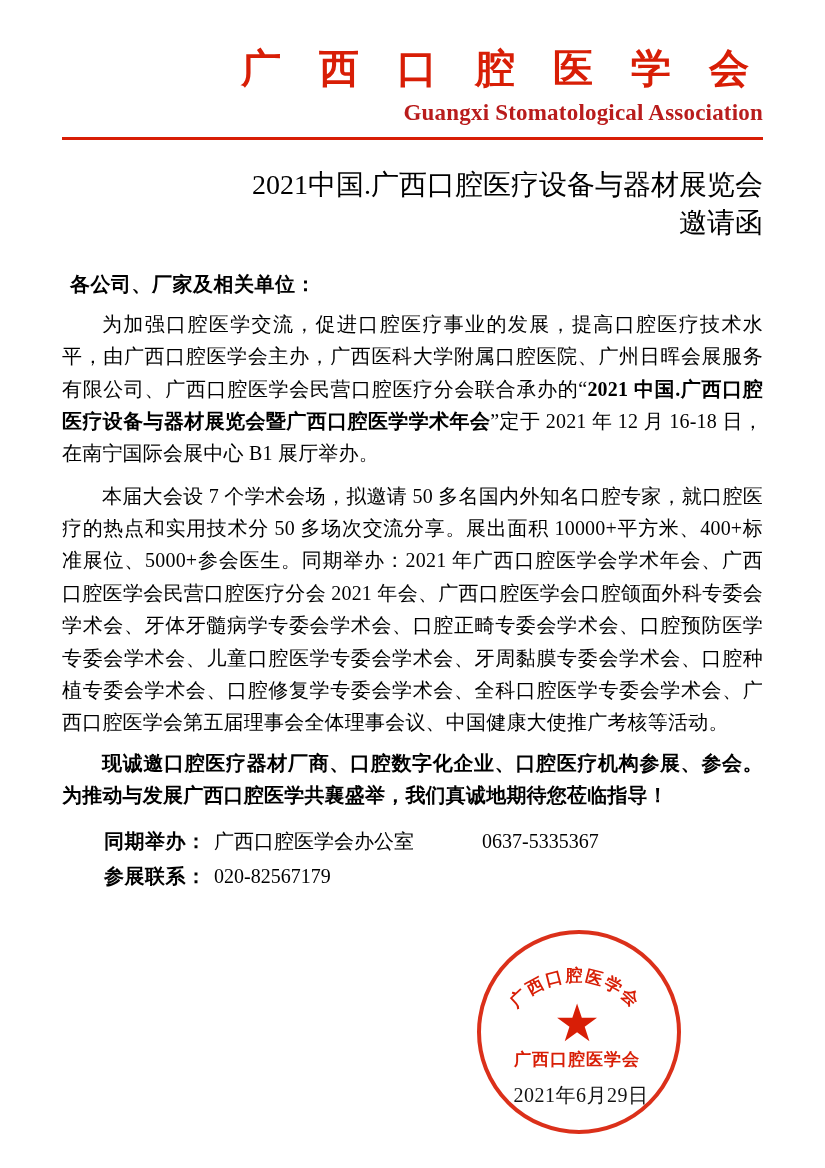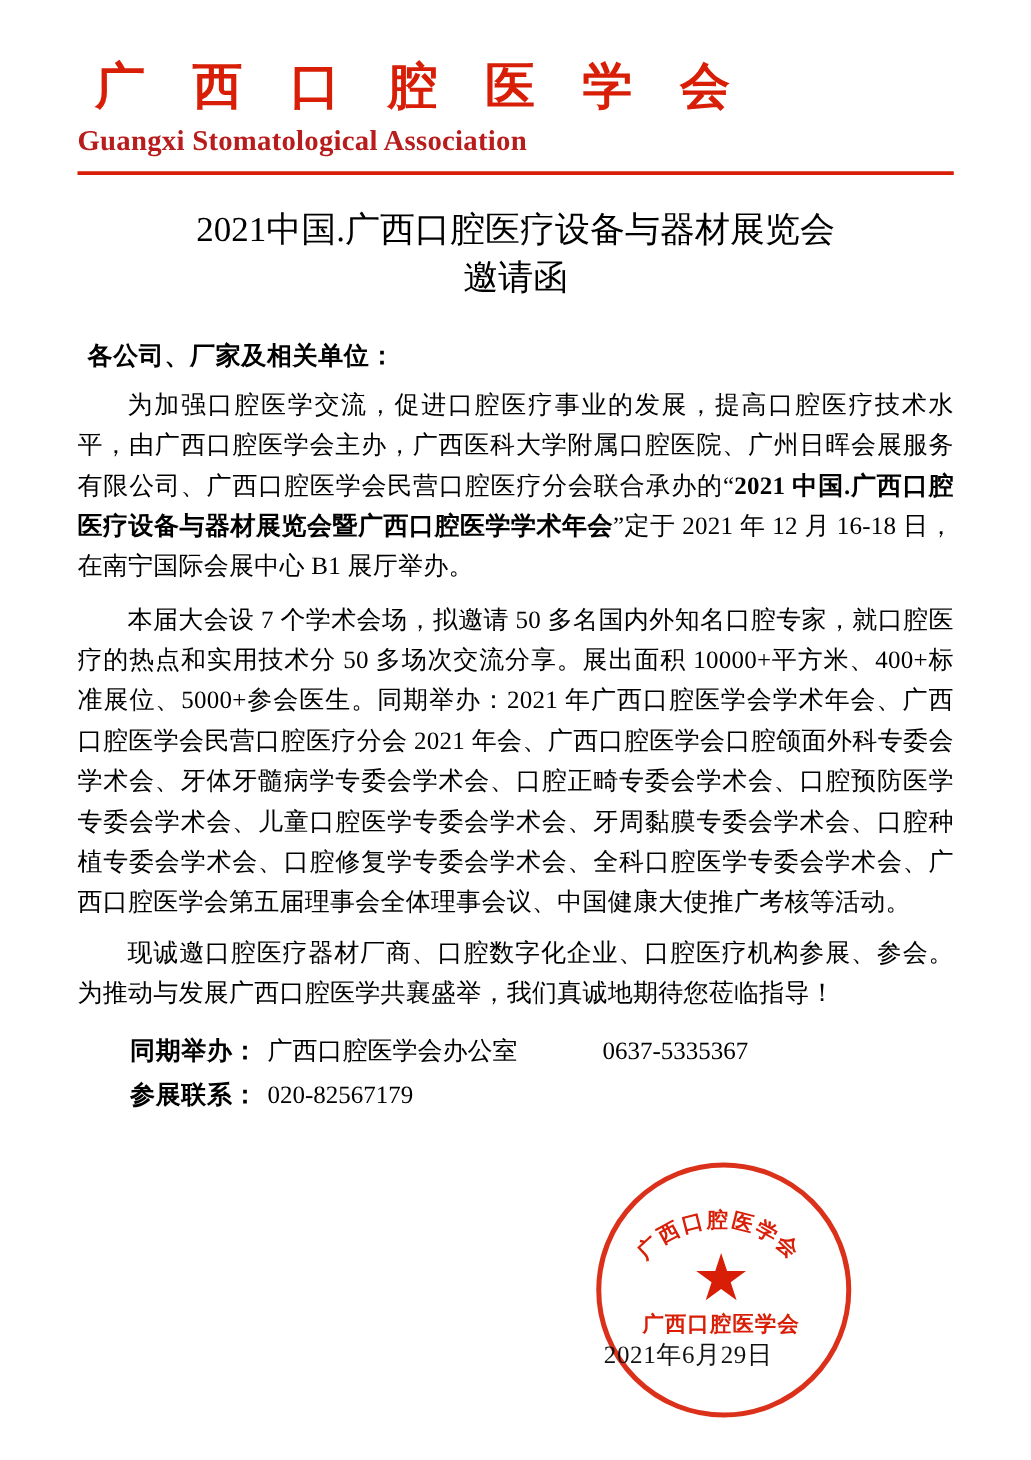--- a/index.html
+++ b/index.html
@@ -19,21 +19,21 @@
     width: 825px;
     height: 1168px;
     position: relative;
     box-sizing: border-box;
     padding: 0 62px;
   }
 
   
   .letterhead {
     padding-top: 46px;
-    text-align: left;
+    text-align: right;
   }
   .org-cn {
     color: #d81e06;
     font-family: "Liberation Serif", "DejaVu Serif", serif;
     font-weight: bold;
     font-size: 40px;
     letter-spacing: 14px;
     line-height: 1.15;
     text-indent: 14px;
   }
@@ -48,21 +48,21 @@
   }
   .rule {
     margin-top: 6px;
     height: 3px;
     background: #d81e06;
     width: 100%;
   }
 
   
   .doc-title {
-    text-align: center;
+    text-align: right;
     font-size: 28px;
     line-height: 1.38;
     margin-top: 26px;
     font-family: "Liberation Serif", "DejaVu Serif", serif;
   }
   .doc-title .l1 { display: block; }
   .doc-title .l2 { display: block; }
 
   
   .salutation {
@@ -74,21 +74,21 @@
   }
   p.para {
     font-size: 20px;
     line-height: 1.62;
     margin: 10px 0 0 0;
     text-align: justify;
     text-justify: inter-ideograph;
     text-indent: 2em;
     letter-spacing: 0.2px;
   }
-  p.para.tight { margin-top: 8px; }
+  p.para.tight { margin-top: 8px; font-weight: bold; }
   .b { font-weight: bold; }
 
   
   .contacts {
     margin-top: 12px;
     margin-left: 42px;
     font-size: 20px;
     line-height: 1.75;
   }
   .contact-row {
@@ -157,22 +157,23 @@
     top: 118px;
     text-align: center;
     color: #d81e06;
     font-size: 17px;
     font-weight: bold;
     letter-spacing: 1px;
   }
   .seal-date {
     position: absolute;
     left: 6px;
-    top: 140px;
+    top: 152px;
     width: 196px;
+    text-align: center;
     font-size: 20px;
     color: #111;
     letter-spacing: 0.5px;
   }
 </style>
 </head>
 <body>
 
 <div class="page">
 

